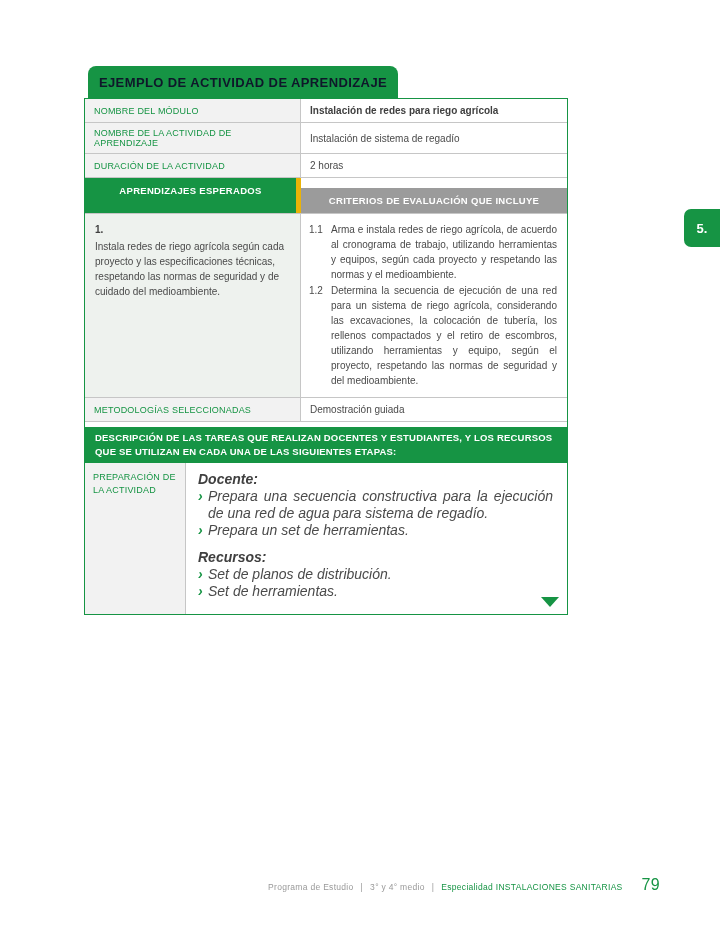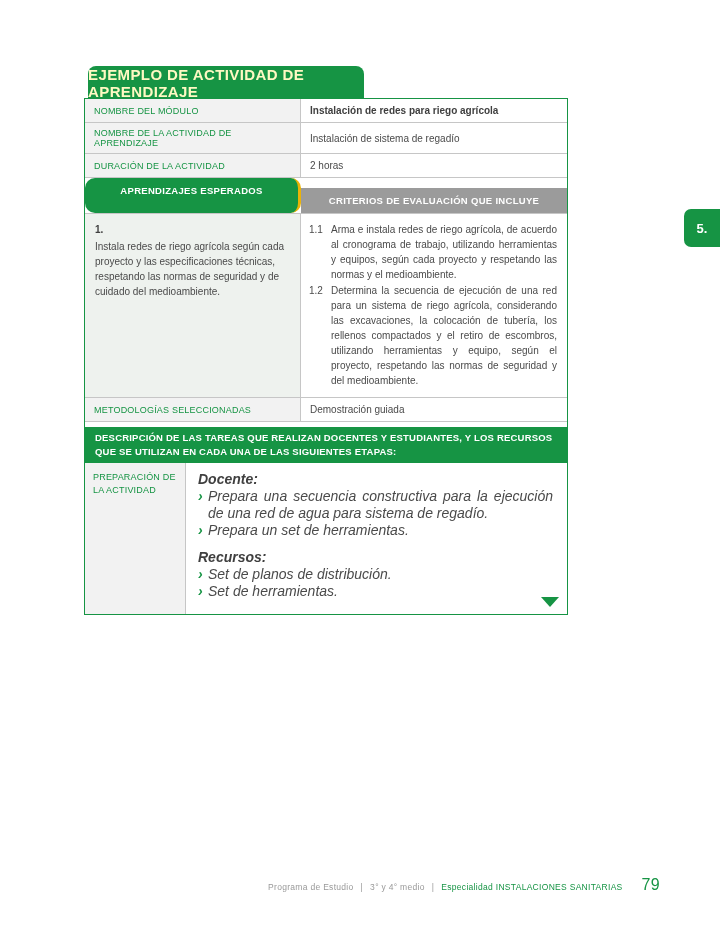--- a/index.html
+++ b/index.html
@@ -10,24 +10,24 @@
     --line:#c6c6c6;
     --body-text:#4a4a4a;
     --dark-text:#3f3f3f;
     --muted:#999999;
   }
   *{box-sizing:border-box;margin:0;padding:0;}
   html,body{width:720px;height:932px;background:#ffffff;overflow:hidden;}
   body{font-family:"Liberation Sans",sans-serif;color:var(--body-text);position:relative;}
 
   .title-tab{
-    position:absolute;left:88px;top:66px;width:276px;height:33px;
+    position:absolute;left:88px;top:66px;width:310px;height:33px;
     background:var(--green);border-radius:8px 8px 0 0;
     display:flex;align-items:center;justify-content:center;
-    color:#fef9c3;font-weight:bold;font-size:15px;letter-spacing:.4px;
+    color:#0f172a;font-weight:bold;font-size:13px;letter-spacing:.4px;
   }
 
   .doc-table{
     position:absolute;left:84px;top:98px;width:484px;
     border:1px solid var(--green);background:#fff;
   }
   .row{display:grid;grid-template-columns:216px 1fr;border-bottom:1px solid var(--line);}
   .row:last-child{border-bottom:none;}
   .cell{padding:5px 9px;}
   .label-cell{
@@ -36,21 +36,21 @@
     display:flex;align-items:center;min-height:23px;
   }
   .value-cell{font-size:10px;color:var(--body-text);display:flex;align-items:center;min-height:23px;}
   .value-bold{font-weight:bold;color:var(--dark-text);}
 
   .hdr-row{display:grid;grid-template-columns:216px 1fr;border-bottom:1px solid var(--line);}
   .hdr-cell{
     color:#fff;font-weight:bold;font-size:9.5px;letter-spacing:.3px;
     text-align:center;padding:7px 6px;
   }
-  .hdr-green{background:var(--green);border-right:3px solid #eab308;border-radius:10px;}
+  .hdr-green{background:var(--green);border-right:5px solid #eab308;}
   .hdr-gray{background:var(--gray-header);margin-top:10px;}
 
   .content-row{display:grid;grid-template-columns:216px 1fr;border-bottom:1px solid var(--line);min-height:144px;}
   .apz-cell{
     background:var(--leftcell-bg);border-right:1px solid var(--line);
     padding:8px 10px;font-size:10px;line-height:15px;
   }
   .apz-num{font-weight:bold;color:var(--dark-text);display:block;margin-bottom:2px;}
   .apz-text{text-align:justify;color:var(--body-text);}
   .crit-cell{padding:8px 10px 8px 8px;font-size:10px;line-height:15px;}

